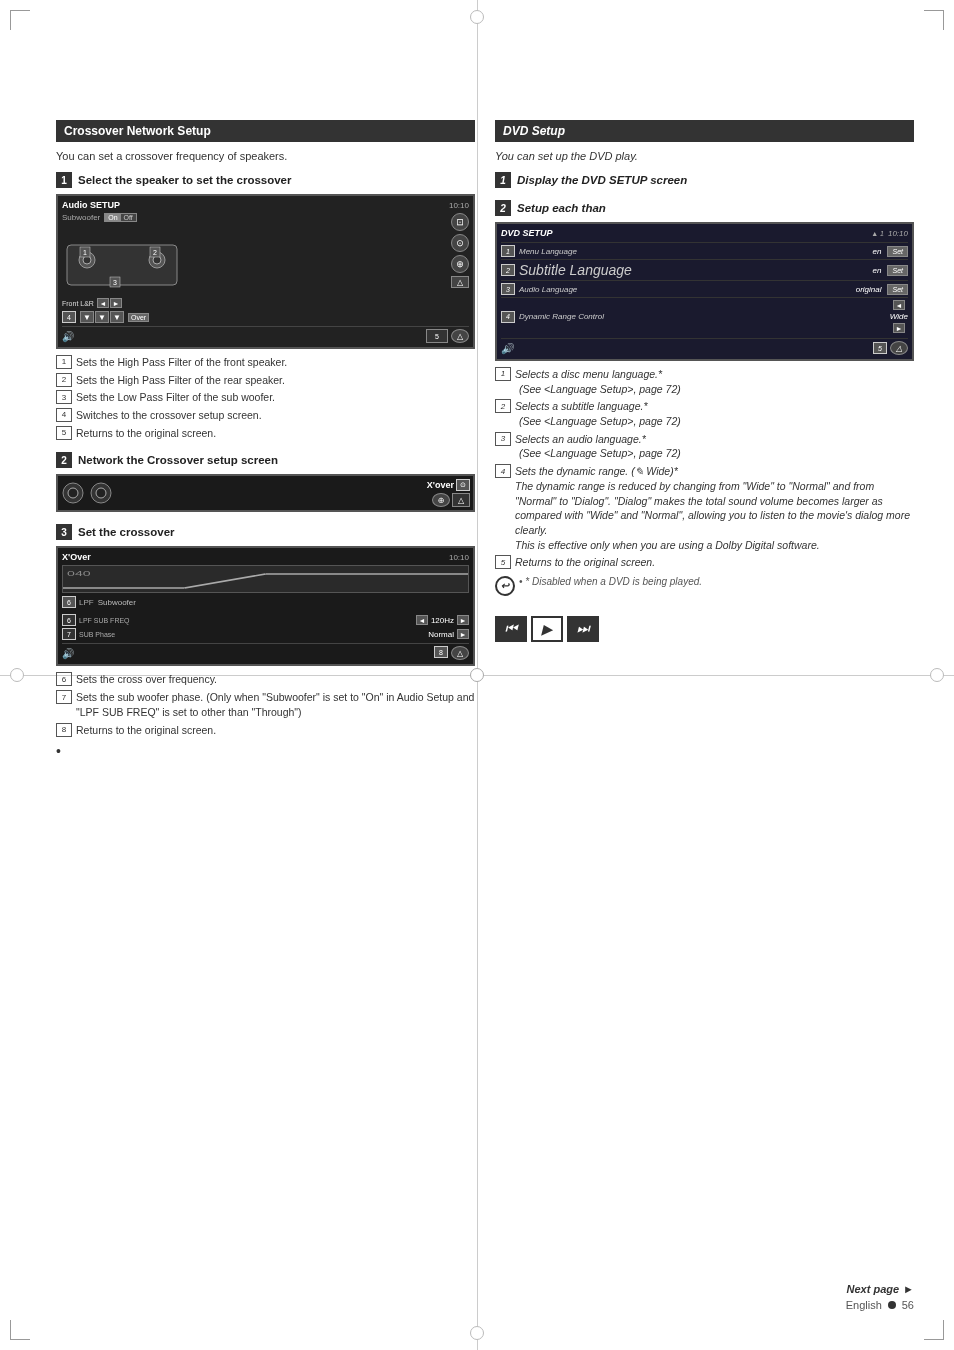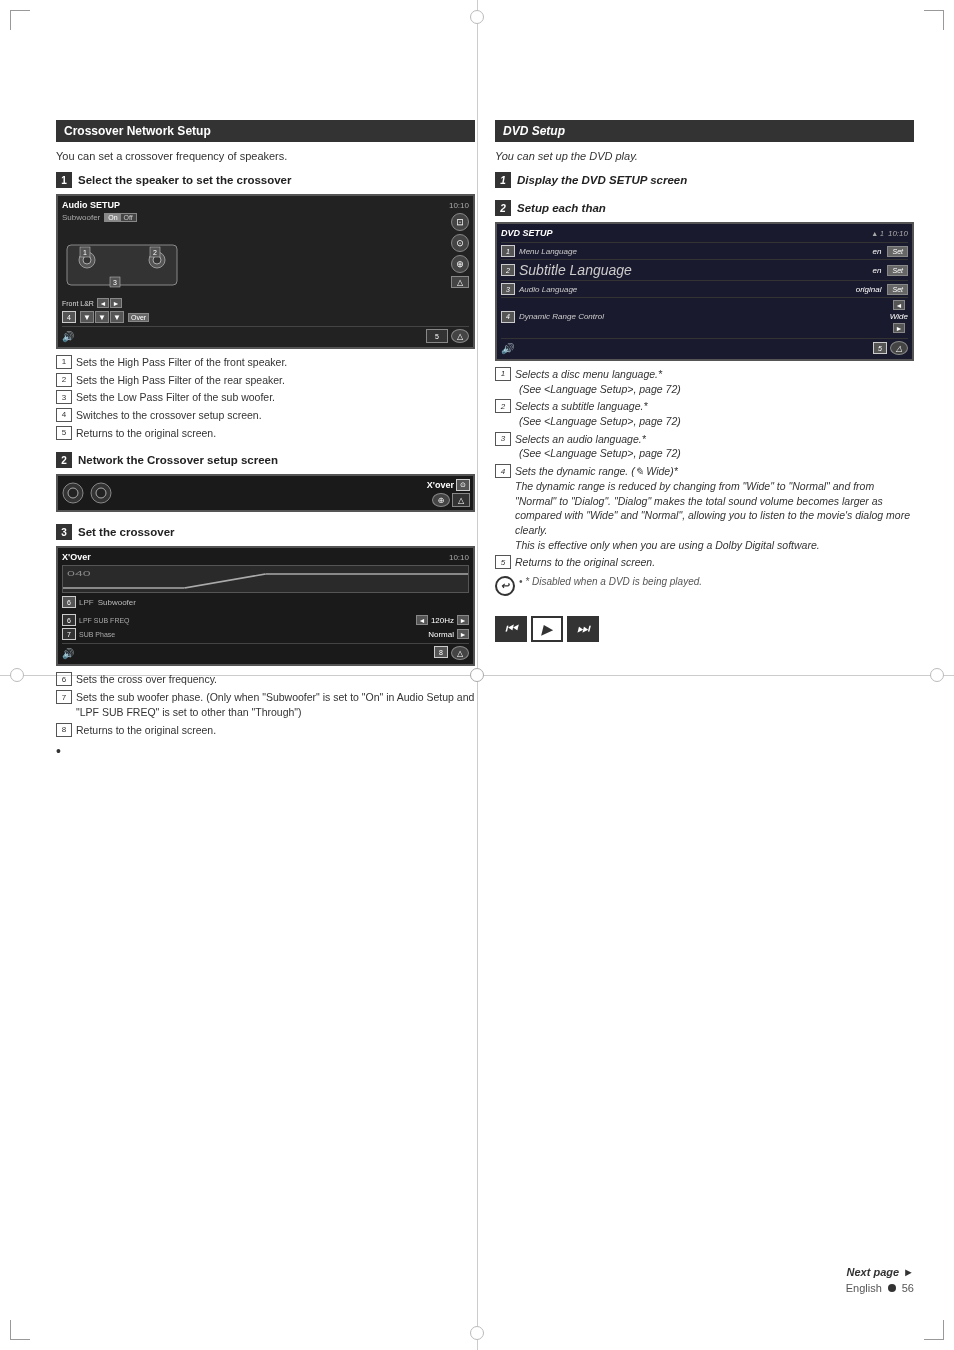--- a/index.html
+++ b/index.html
@@ -166,21 +166,21 @@
     .note-box {
       display: flex;
       align-items: flex-start;
       gap: 4px;
       margin: 6px 0;
     }
 
     
     .page-footer {
       position: absolute;
-      bottom: 56px;
+      bottom: 39px;
       right: 40px;
       text-align: right;
       font-size: 11px;
     }
 
     .next-page-label {
       font-weight: bold;
       font-style: italic;
       color: #333;
       display: flex;

